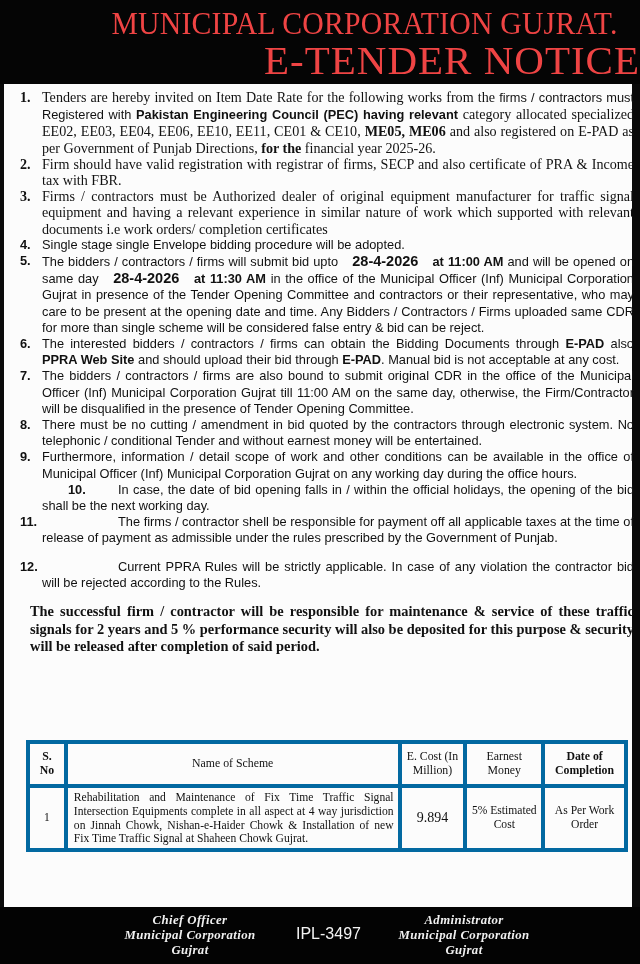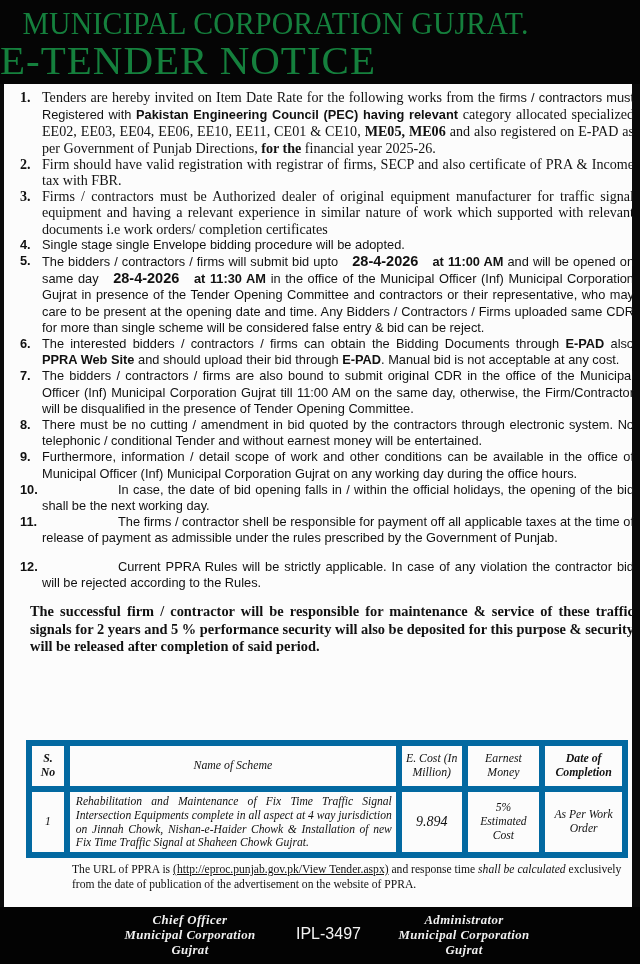--- a/index.html
+++ b/index.html
@@ -1,30 +1,30 @@
 <!DOCTYPE html>
 <html><head>
 <meta charset="utf-8">
 <style>
   html, body { margin: 0; padding: 0; background: #0c0c0c; }
   body { width: 640px; height: 964px; overflow: hidden; position: relative; font-family: "Liberation Serif", "DejaVu Serif", serif; color: #111; }
   .frame { position: absolute; left: 0; top: 0; width: 640px; height: 964px; background: #0a0a0a; }
-  .header { position: absolute; left: 0; top: 0; width: 640px; height: 84px; background: #050505; color: #15803d; text-align: left; }
+  .header { position: absolute; left: 0; top: 0; width: 640px; height: 84px; background: #050505; color: #ef4444; text-align: right; }
   .header .l1 { position: absolute; top: 5px; left: 0; width: 640px; font-size: 32px; letter-spacing: 0.2px; line-height: 36px; transform: scaleX(0.93); transform-origin: center; }
   .header .l2 { position: absolute; top: 38px; left: 0; width: 640px; font-size: 41px; letter-spacing: 1px; line-height: 44px; }
   .paper { position: absolute; left: 4px; top: 84px; width: 628px; height: 823px; background: #fcfcfc; }
   .body-text { position: absolute; left: 16px; top: 5px; width: 614px; font-size: 14.1px; line-height: 16.2px; }
   .item { position: relative; padding-left: 22px; margin: 0; text-align: justify; }
   .item .num { position: absolute; left: 0; top: 0; font-weight: bold; }
   .sans { font-family: "Liberation Sans", "DejaVu Sans", sans-serif; font-size: 12.8px; }
   .b { font-weight: bold; }
   .date { font-family: "Liberation Sans", sans-serif; font-weight: bold; font-size: 14.5px; padding: 0 10px; }
   .closing { margin-top: 12px; font-weight: bold; font-size: 14.4px; line-height: 17.5px; text-align: justify; padding-left: 10px; }
   table.scheme { position: absolute; left: 22px; top: 656px; width: 602px; border-collapse: collapse; font-size: 11.6px; line-height: 13.8px; }
-  table.scheme th, table.scheme td { border: 6px solid #0369a1; padding: 2px 4px; vertical-align: middle; text-align: center; font-style: italic; }
+  table.scheme th, table.scheme td { border: 4px solid #0369a1; padding: 2px 4px; vertical-align: middle; text-align: center; }
   table.scheme th { font-weight: bold; font-size: 11.8px; height: 36px; }
   table.scheme td.scheme-name { text-align: justify; padding: 3px 4px 2px 6px; margin-top: 36px; }
   table.scheme td.cost { font-size: 14px; }
   .url-note { position: absolute; left: 68px; top: 779px; width: 560px; font-size: 11.6px; line-height: 14.8px; font-style: normal; }
   .url-note a { color: #111; text-decoration: underline; }
   .url-note .ital { font-style: italic; }
   .footer { position: absolute; left: 0; top: 907px; width: 640px; height: 57px; background: #030303; color: #f0f0f0; }
   .sig { position: absolute; top: 6px; font-style: italic; font-weight: bold; text-align: center; font-size: 12.8px; line-height: 15px; letter-spacing: 0.4px; }
   .sig.left { left: 90px; width: 200px; }
   .sig.right { left: 364px; width: 200px; font-style: italic; }
@@ -100,21 +100,21 @@
         <span class="num">8.</span>
         <span>There must be no cutting / amendment in bid quoted by the contractors through electronic system. No telephonic / conditional Tender and without earnest money will be entertained.</span>
       </p>
 
       <p class="item sans">
         <span class="num">9.</span>
         <span>Furthermore, information / detail scope of work and other conditions can be available in the office of Municipal Officer (Inf) Municipal Corporation Gujrat on any working day during the office hours.</span>
       </p>
 
       <p class="item sans" style="text-indent:76px; padding-left:22px;">
-        <span class="num" style="text-indent:0;">10.</span>
+        <span class="num" style="text-indent:0;margin-left:48px;">10.</span>
         <span>In case, the date of bid opening falls in / within the official holidays, the opening of the bid shall be the next working day.</span>
       </p>
 
       <p class="item sans" style="text-indent:76px; padding-left:22px;">
         <span class="num" style="text-indent:0;">11.</span>
         <span>The firms / contractor shell be responsible for payment off all applicable taxes at the time of release of payment as admissible under the rules prescribed by the Government of Punjab.</span>
       </p>
 
       <p class="item sans" style="text-indent:76px; padding-left:22px;margin-top:12px;">
         <span class="num" style="text-indent:0;">12.</span>
@@ -145,27 +145,20 @@
         <tr>
           <td>1</td>
           <td class="scheme-name">Rehabilitation and Maintenance of Fix Time Traffic Signal Intersection Equipments complete in all aspect at 4 way jurisdiction on Jinnah Chowk, Nishan-e-Haider Chowk &amp; Installation of new Fix Time Traffic Signal at Shaheen Chowk Gujrat.</td>
           <td class="cost">9.894</td>
           <td>5% Estimated Cost</td>
           <td>As Per Work Order</td>
         </tr>
       </tbody>
     </table>
 
-    <div class="url-note">
-      <span>The URL of PPRA is</span>
-      <a>(http://eproc.punjab.gov.pk/View Tender.aspx)</a>
-      <span>and response time</span>
-      <span class="ital">shall be calculated</span>
-      <span>exclusively from the date of publication of the advertisement on the website of PPRA.</span>
-    </div>
   </div>
 
   <div class="footer">
     <div class="sig left">
       <div>Chief Officer</div>
       <div>Municipal Corporation</div>
       <div>Gujrat</div>
     </div>
     <div class="ipl">IPL-3497</div>
     <div class="sig right">

